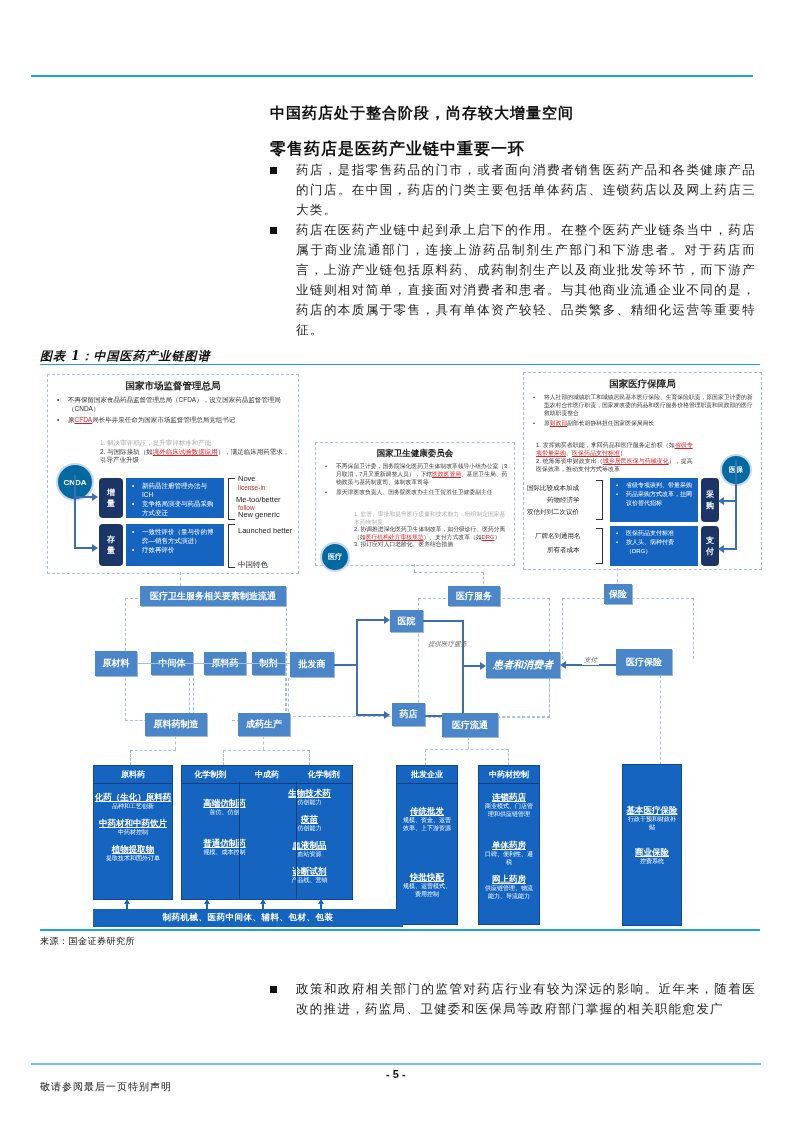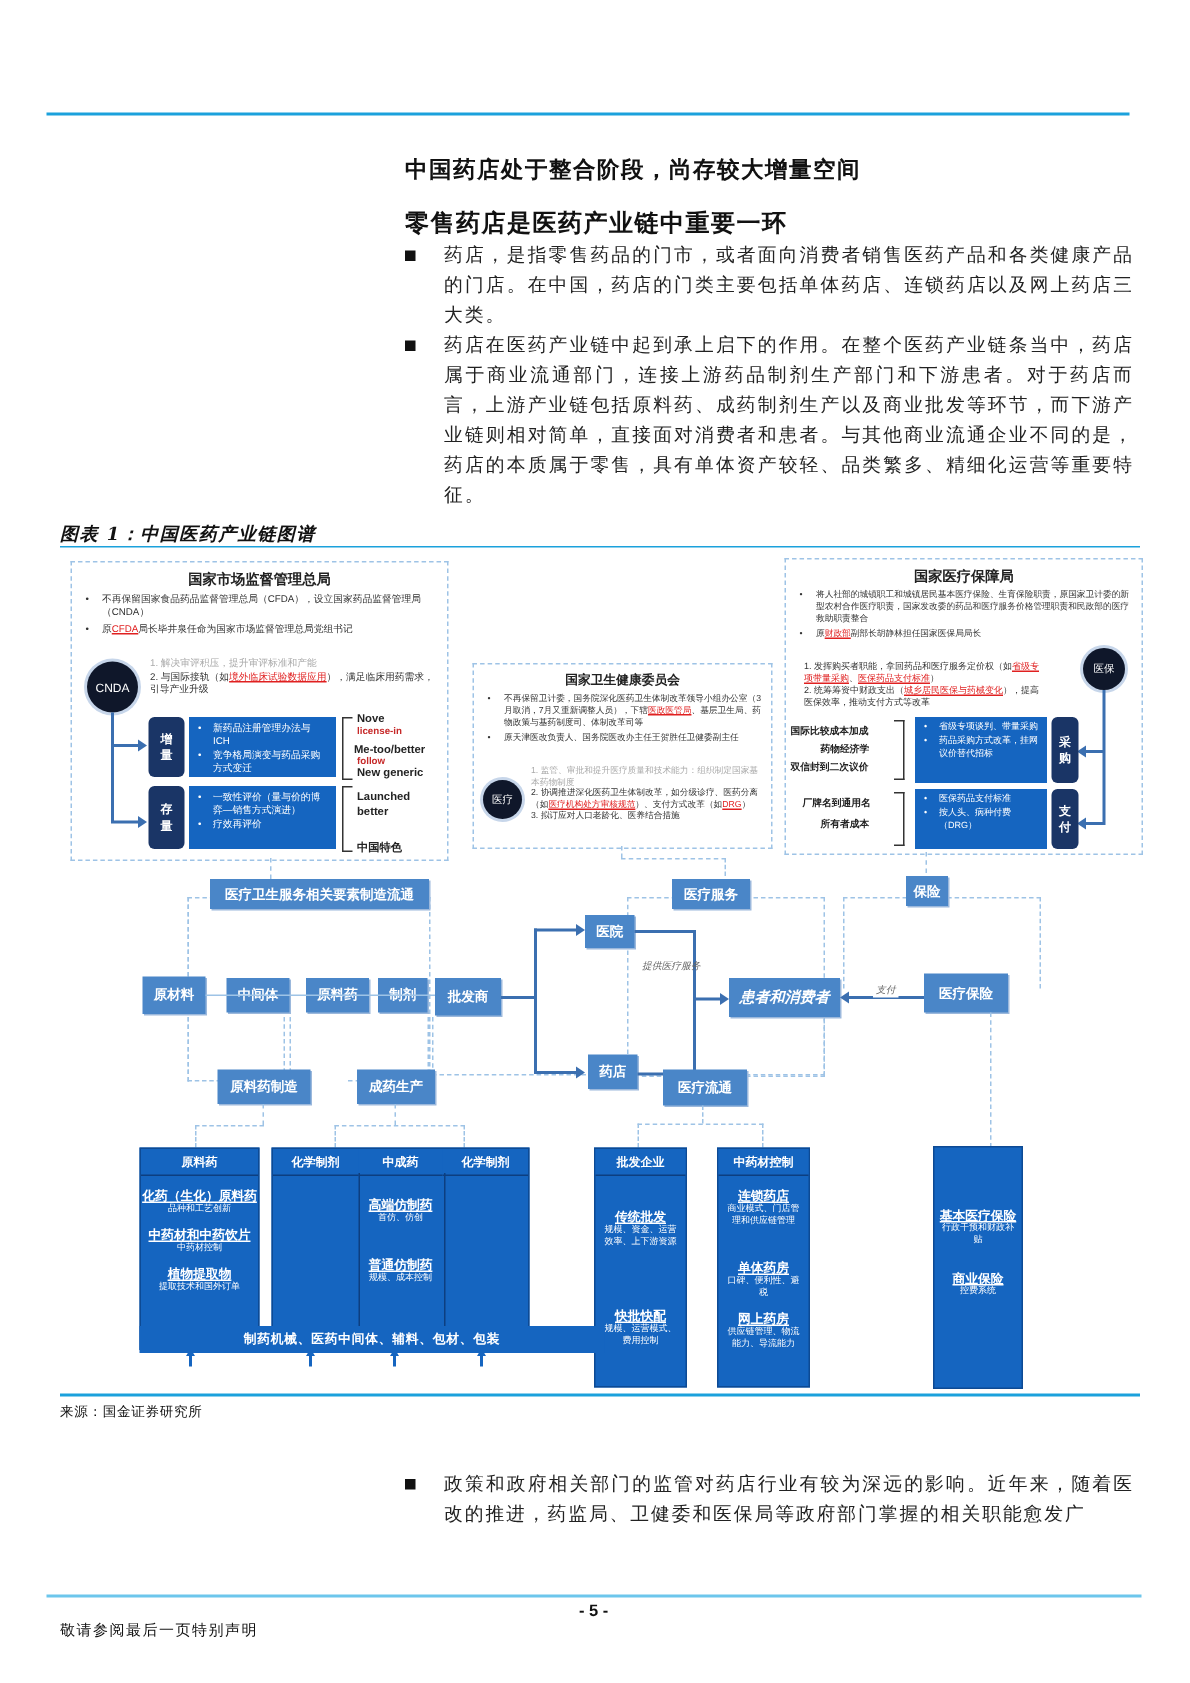--- a/index.html
+++ b/index.html
@@ -20,26 +20,26 @@
 
   
   .dg { font-family:"Liberation Sans", sans-serif; }
   .dash { position:absolute; border:1.2px dashed #9ec3e6; }
   .panel { position:absolute; border:1.5px dashed #9ec3e6; background:#fff; }
   .panel .ptitle { text-align:center; font-weight:bold; font-size:9.5px; color:#222; margin-top:5px; }
   .panel .pb { font-size:6.5px; line-height:9px; color:#333; padding-left:14px; position:relative; margin:2px 6px 0 6px; }
   .panel .pb::before { content:"•"; position:absolute; left:3px; top:0; }
   .red { color:#e02020; text-decoration:underline; }
   .grey { color:#aaa; }
-  .circle { position:absolute; border-radius:50%; background:#0f172a; color:#fff; font-weight:normal; display:flex; align-items:center; justify-content:center; box-shadow:0 0 0 2px #c7d6ea; }
+  .circle { position:absolute; border-radius:50%; background:#0369a1; color:#fff; font-weight:bold; display:flex; align-items:center; justify-content:center; box-shadow:0 0 0 2px #c7d6ea;margin-top:24px; }
   .navy-tab { position:absolute; background:#1a3566; color:#fff; font-size:8px; font-weight:bold; display:flex; align-items:center; justify-content:center; text-align:center; border-radius:4px; line-height:11px; }
   .blue-card { position:absolute; background:#1565c0; color:#fff; font-size:6.5px; line-height:9px; padding:3px 6px; box-sizing:border-box; }
   .blue-card div { position:relative; padding-left:10px; }
   .blue-card div::before { content:"•"; position:absolute; left:0; }
-  .lbl { position:absolute; font-size:7.5px; font-weight:bold; color:#222; line-height:10px; }
+  .lbl { position:absolute; font-size:7.5px; font-weight:normal; color:#222; line-height:10px; }
   .node { position:absolute; background:#4a86c8; color:#fff; font-weight:bold; font-size:9px; display:flex; align-items:center; justify-content:center; box-shadow:1px 1px 0 #9bb8dc; }
   .line { position:absolute; background:#3b6fb0; }
   .arrowR { position:absolute; width:0; height:0; border-top:4px solid transparent; border-bottom:4px solid transparent; border-left:6px solid #3b6fb0; }
   .arrowL { position:absolute; width:0; height:0; border-top:4px solid transparent; border-bottom:4px solid transparent; border-right:6px solid #3b6fb0; }
   .arrowU { position:absolute; width:0; height:0; border-left:3px solid transparent; border-right:3px solid transparent; border-bottom:5px solid #1565c0; }
   .tiny-it { position:absolute; font-size:6.5px; font-style:italic; color:#666; }
   .bcol { position:absolute; background:#1565c0; color:#fff; border:1px solid #0d4a94; box-sizing:border-box; }
   .bcol .hd { text-align:center; font-size:8px; font-weight:bold; padding:3px 0; border-bottom:1px solid #0d3f80; background:#1565c0; }
   .bcol .it { text-align:center; margin-top:8px; }
   .bcol .it .t { font-size:8.5px; font-weight:bold; text-decoration:underline; line-height:10px; }
@@ -240,20 +240,38 @@
       <div style="flex:1; padding-top:10px;">
         <div class="it" style="margin-top:4px;">
             <div class="t">高端仿制药</div>
             <div class="s">首仿、仿创</div>
           </div>
         <div class="it" style="margin-top:22px;">
             <div class="t">普通仿制药</div>
             <div class="s">规模、成本控制</div>
           </div>
       </div>
+      <div style="flex:1;">
+        <div class="it" style="margin-top:4px;">
+            <div class="t">生物技术药</div>
+            <div class="s">仿创能力</div>
+          </div>
+        <div class="it">
+            <div class="t">疫苗</div>
+            <div class="s">仿创能力</div>
+          </div>
+        <div class="it">
+            <div class="t">血液制品</div>
+            <div class="s">血站资源</div>
+          </div>
+        <div class="it">
+            <div class="t">诊断试剂</div>
+            <div class="s">产品线、营销</div>
+          </div>
+      </div>
     </div>
   </div>
 
   <div class="bcol" style="left:396px; top:765px; width:62px; height:160px;">
     <div class="hd">批发企业</div>
     <div class="it" style="margin-top:22px;">
         <div class="t">传统批发</div>
         <div class="s" style="padding:0 6px;">规模、资金、运营效率、上下游资源</div>
       </div>
     <div class="it" style="margin-top:40px;">
@@ -291,21 +309,21 @@
 
   <div class="line" style="left:126px; top:903px; width:2px; height:8px; background:#1565c0;"></div>
   <div class="arrowU" style="left:124px; top:899px;"></div>
   <div class="line" style="left:206px; top:903px; width:2px; height:8px; background:#1565c0;"></div>
   <div class="arrowU" style="left:204px; top:899px;"></div>
   <div class="line" style="left:262px; top:903px; width:2px; height:8px; background:#1565c0;"></div>
   <div class="arrowU" style="left:260px; top:899px;"></div>
   <div class="line" style="left:320px; top:903px; width:2px; height:8px; background:#1565c0;"></div>
   <div class="arrowU" style="left:318px; top:899px;"></div>
 
-  <div class="base-bar" style="left:93px; top:884px; width:310px; height:18px;">制药机械、医药中间体、辅料、包材、包装</div>
+  <div class="base-bar" style="left:93px; top:909px; width:310px; height:18px;">制药机械、医药中间体、辅料、包材、包装</div>
 </div>
 
 <div class="fig-rule2"></div>
 <div class="source">来源：国金证券研究所</div>
 
 <div class="bullet" style="top:979px;">
   <span class="sq"></span>
   <span class="tx">政策和政府相关部门的监管对药店行业有较为深远的影响。近年来，随着医改的推进，药监局、卫健委和医保局等政府部门掌握的相关职能愈发广</span>
 </div>
 

